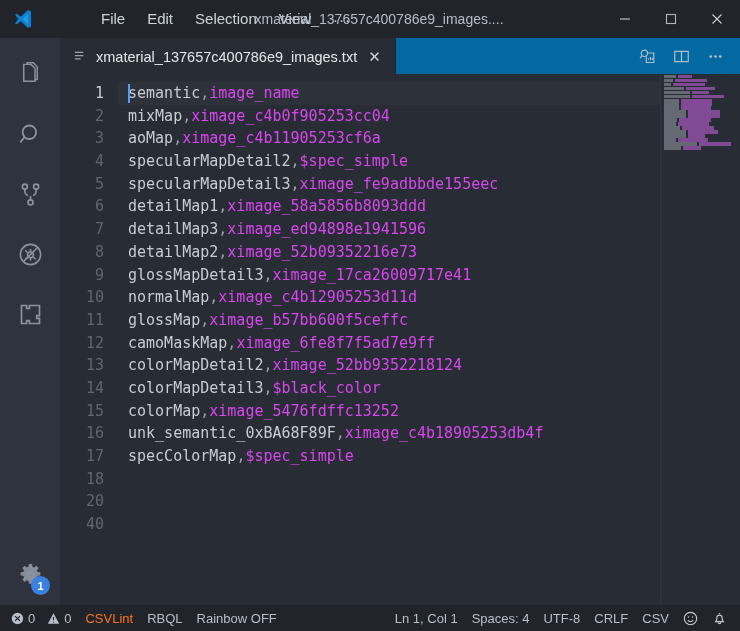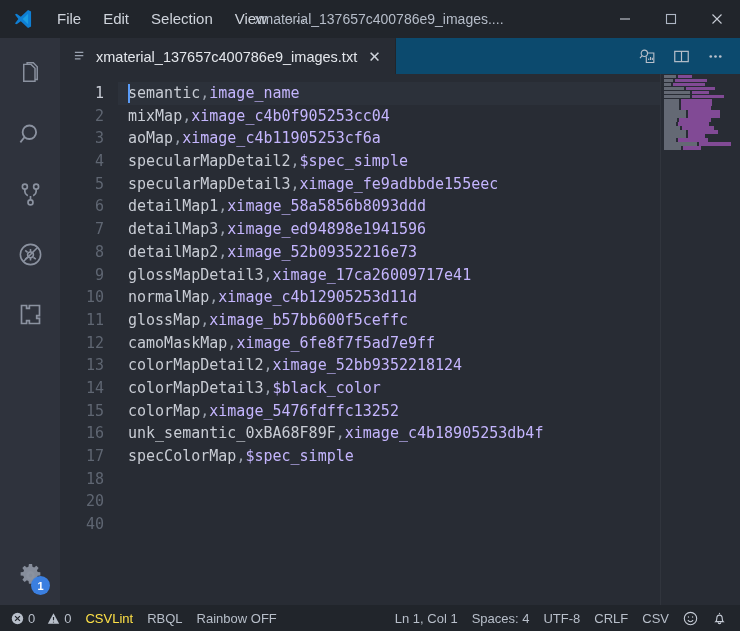--- a/index.html
+++ b/index.html
@@ -17,20 +17,21 @@
 
   
   .titlebar {
     height: 38px; flex: 0 0 38px;
     background: #21252b;
     display: flex; align-items: center;
     color: #bfc6d1;
     font-size: 15px;
     position: relative;
     user-select: none;
+    gap: 44px;
   }
   .logo {
     width: 46px; height: 38px;
     display: flex; align-items: center; justify-content: center;
   }
   .menu-items { display: flex; align-items: center; gap: 0px; }
   .menu-item {
     padding: 4px 11px;
     font-size: 15px;
     color: #cfd4dc;
@@ -84,21 +85,21 @@
     font-family: "Liberation Sans", sans-serif;
   }
 
   
   .editor-area {
     flex: 1; display: flex; flex-direction: column;
     background: #282c34; min-width: 0;
   }
   .tabbar {
     height: 36px; flex: 0 0 36px;
-    background: #0c4a6e;
+    background: #0369a1;
     display: flex; align-items: stretch;
     position: relative;
   }
   .tab {
     display: flex; align-items: center;
     gap: 8px;
     padding: 0 11px 0 13px;
     background: #282c34;
     color: #e4e7ec;
     font-size: 14.5px;
@@ -148,21 +149,21 @@
     position: relative;
   }
   .cl {
     height: 22.7px; line-height: 22.7px;
     white-space: pre; padding-left: 10px;
     position: relative;
   }
   .cl.active { background: #2c313a; }
   .tok-a { color: #c8ccd4; }
   .tok-sep { color: #9aa1ad; }
-  .tok-b { color: #c4b5fd; }
+  .tok-b { color: #d946ef; }
   .caret {
     position: absolute;
     left: 10px; top: 2px;
     width: 2px; height: 19px;
     background: #5a9bf6;
   }
   .minimap {
     position: absolute;
     top: 0; right: 0;
     width: 80px; height: 100%;
@@ -190,21 +191,21 @@
     font-size: 13px;
     user-select: none;
   }
   .sb-item {
     padding: 0 7px; height: 26px;
     display: flex; align-items: center; gap: 4px;
     white-space: nowrap;
   }
   .sb-left { display: flex; align-items: center; padding-left: 4px; }
   .sb-right { margin-left: auto; display: flex; align-items: flex-start; padding-right: 6px; }
-  .sb-green { color: #fde047; }
+  .sb-green { color: #f97316; }
   svg { display: block; }
 </style>
 </head>
 <body>
 
 <div id="app">
 
   <div class="titlebar">
     <div class="logo">
       <svg width="22" height="22" viewBox="0 0 24 24">

